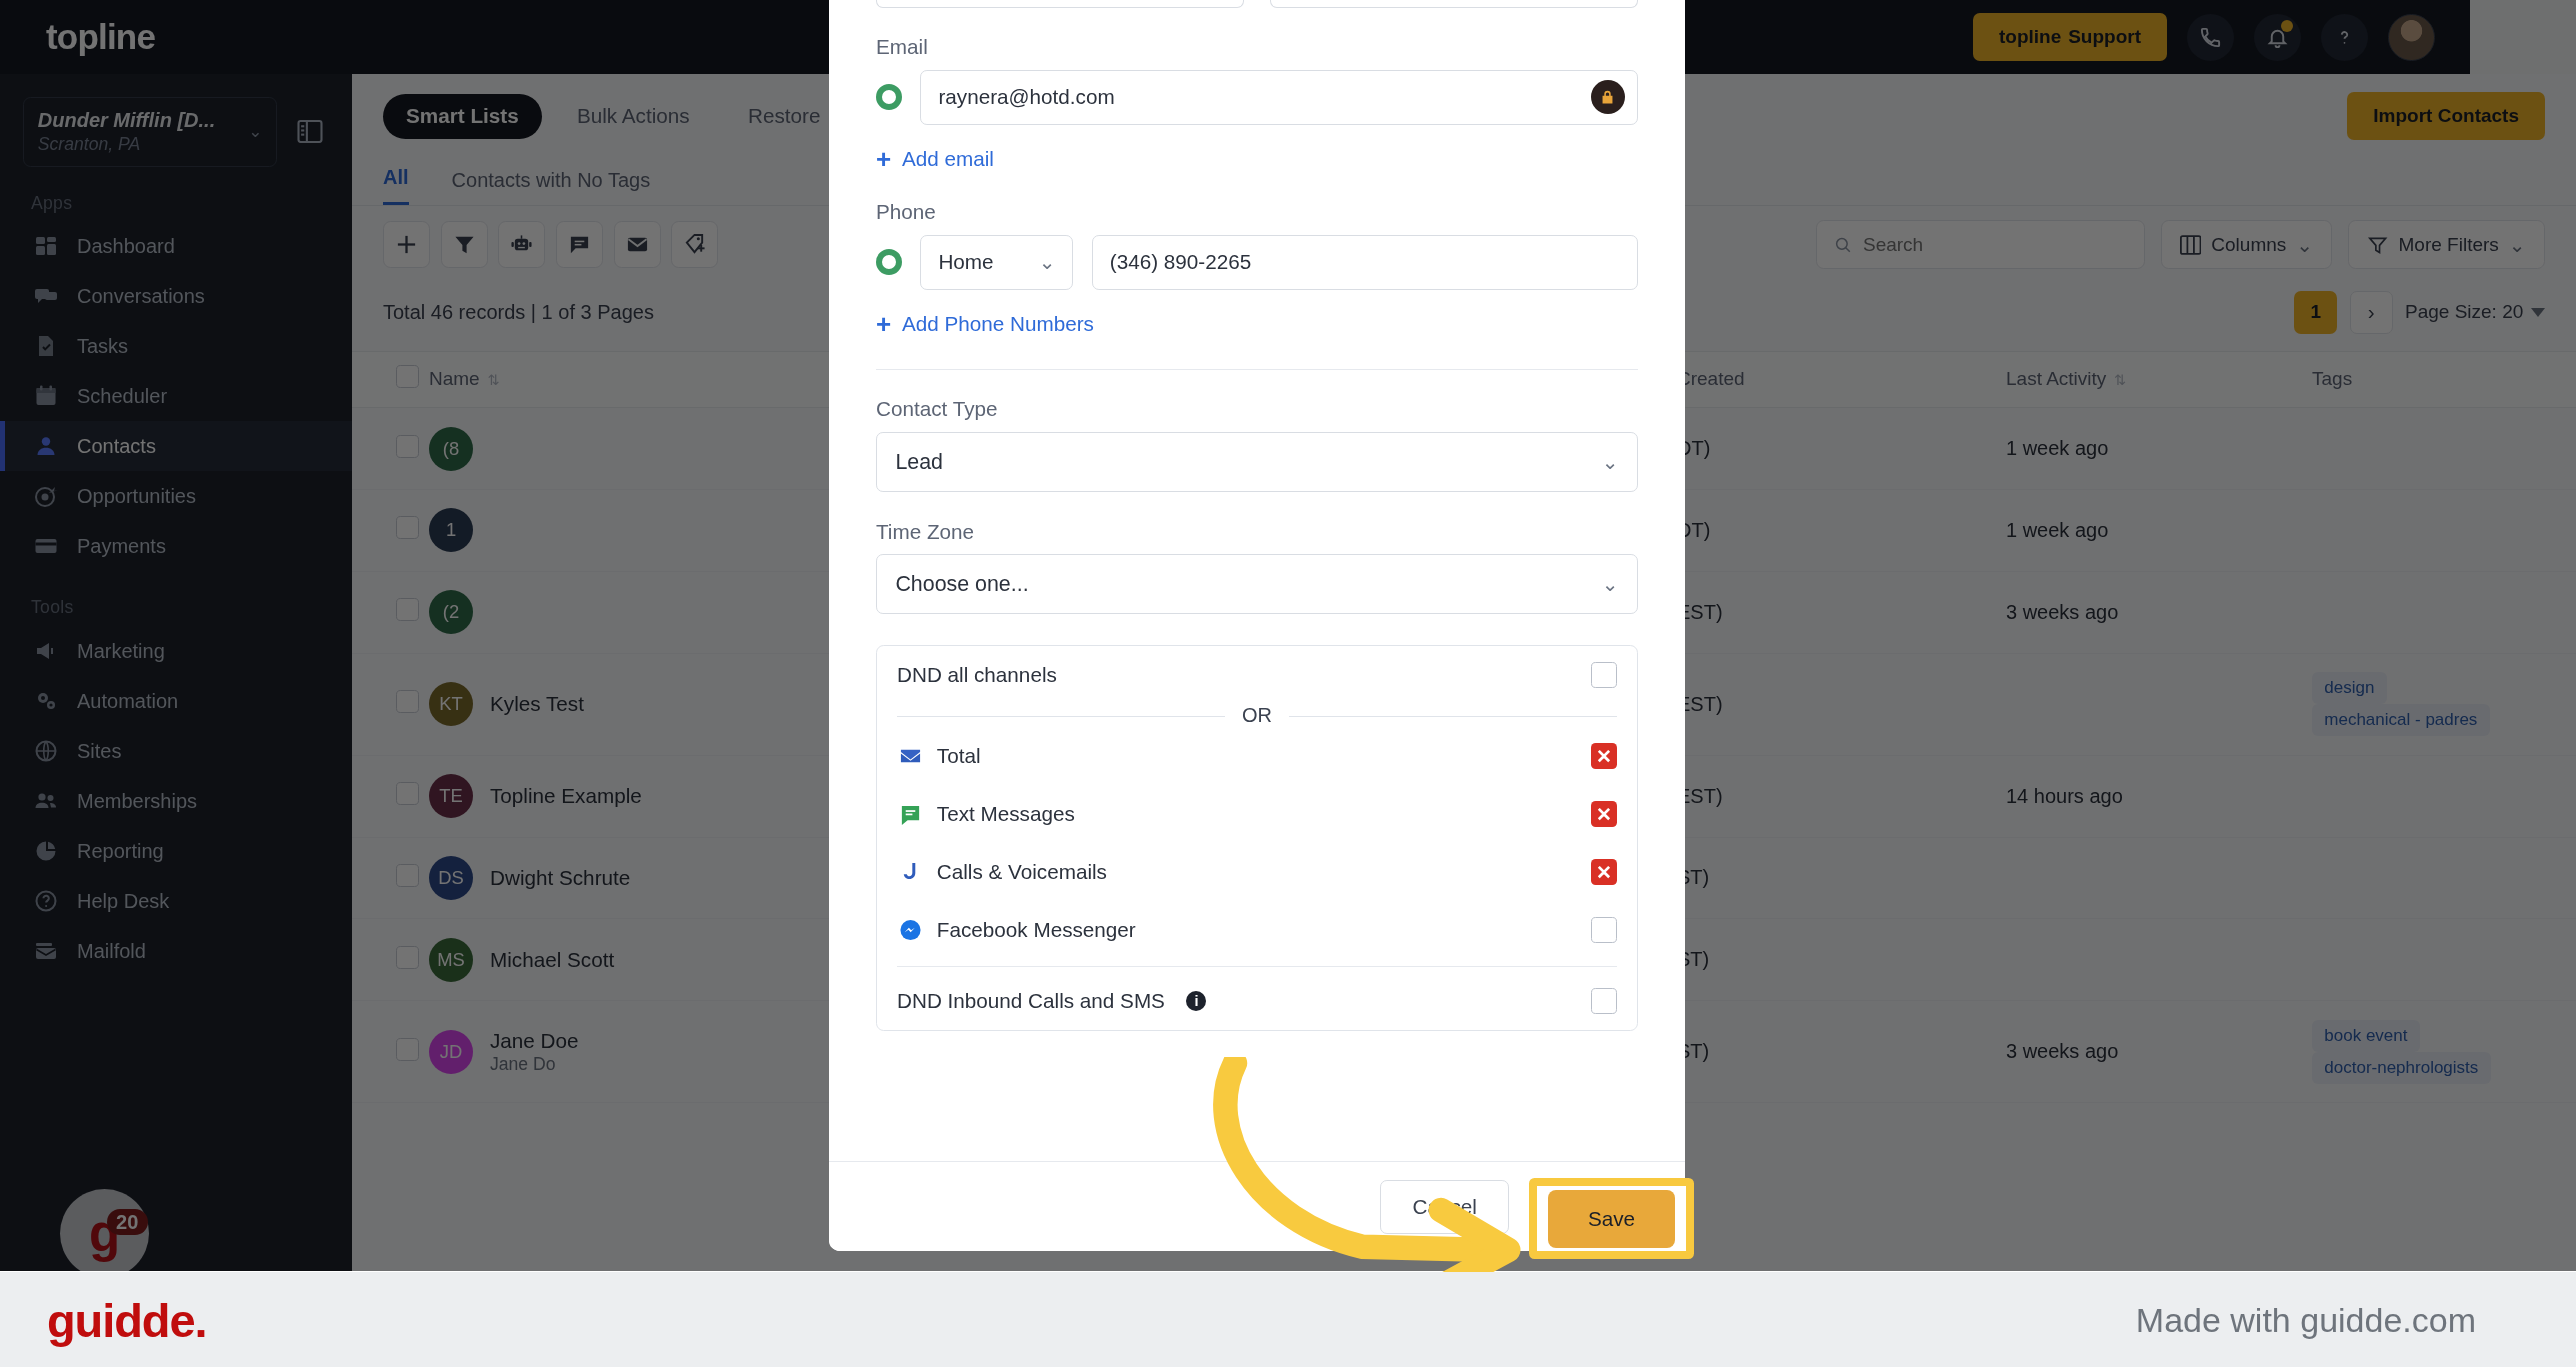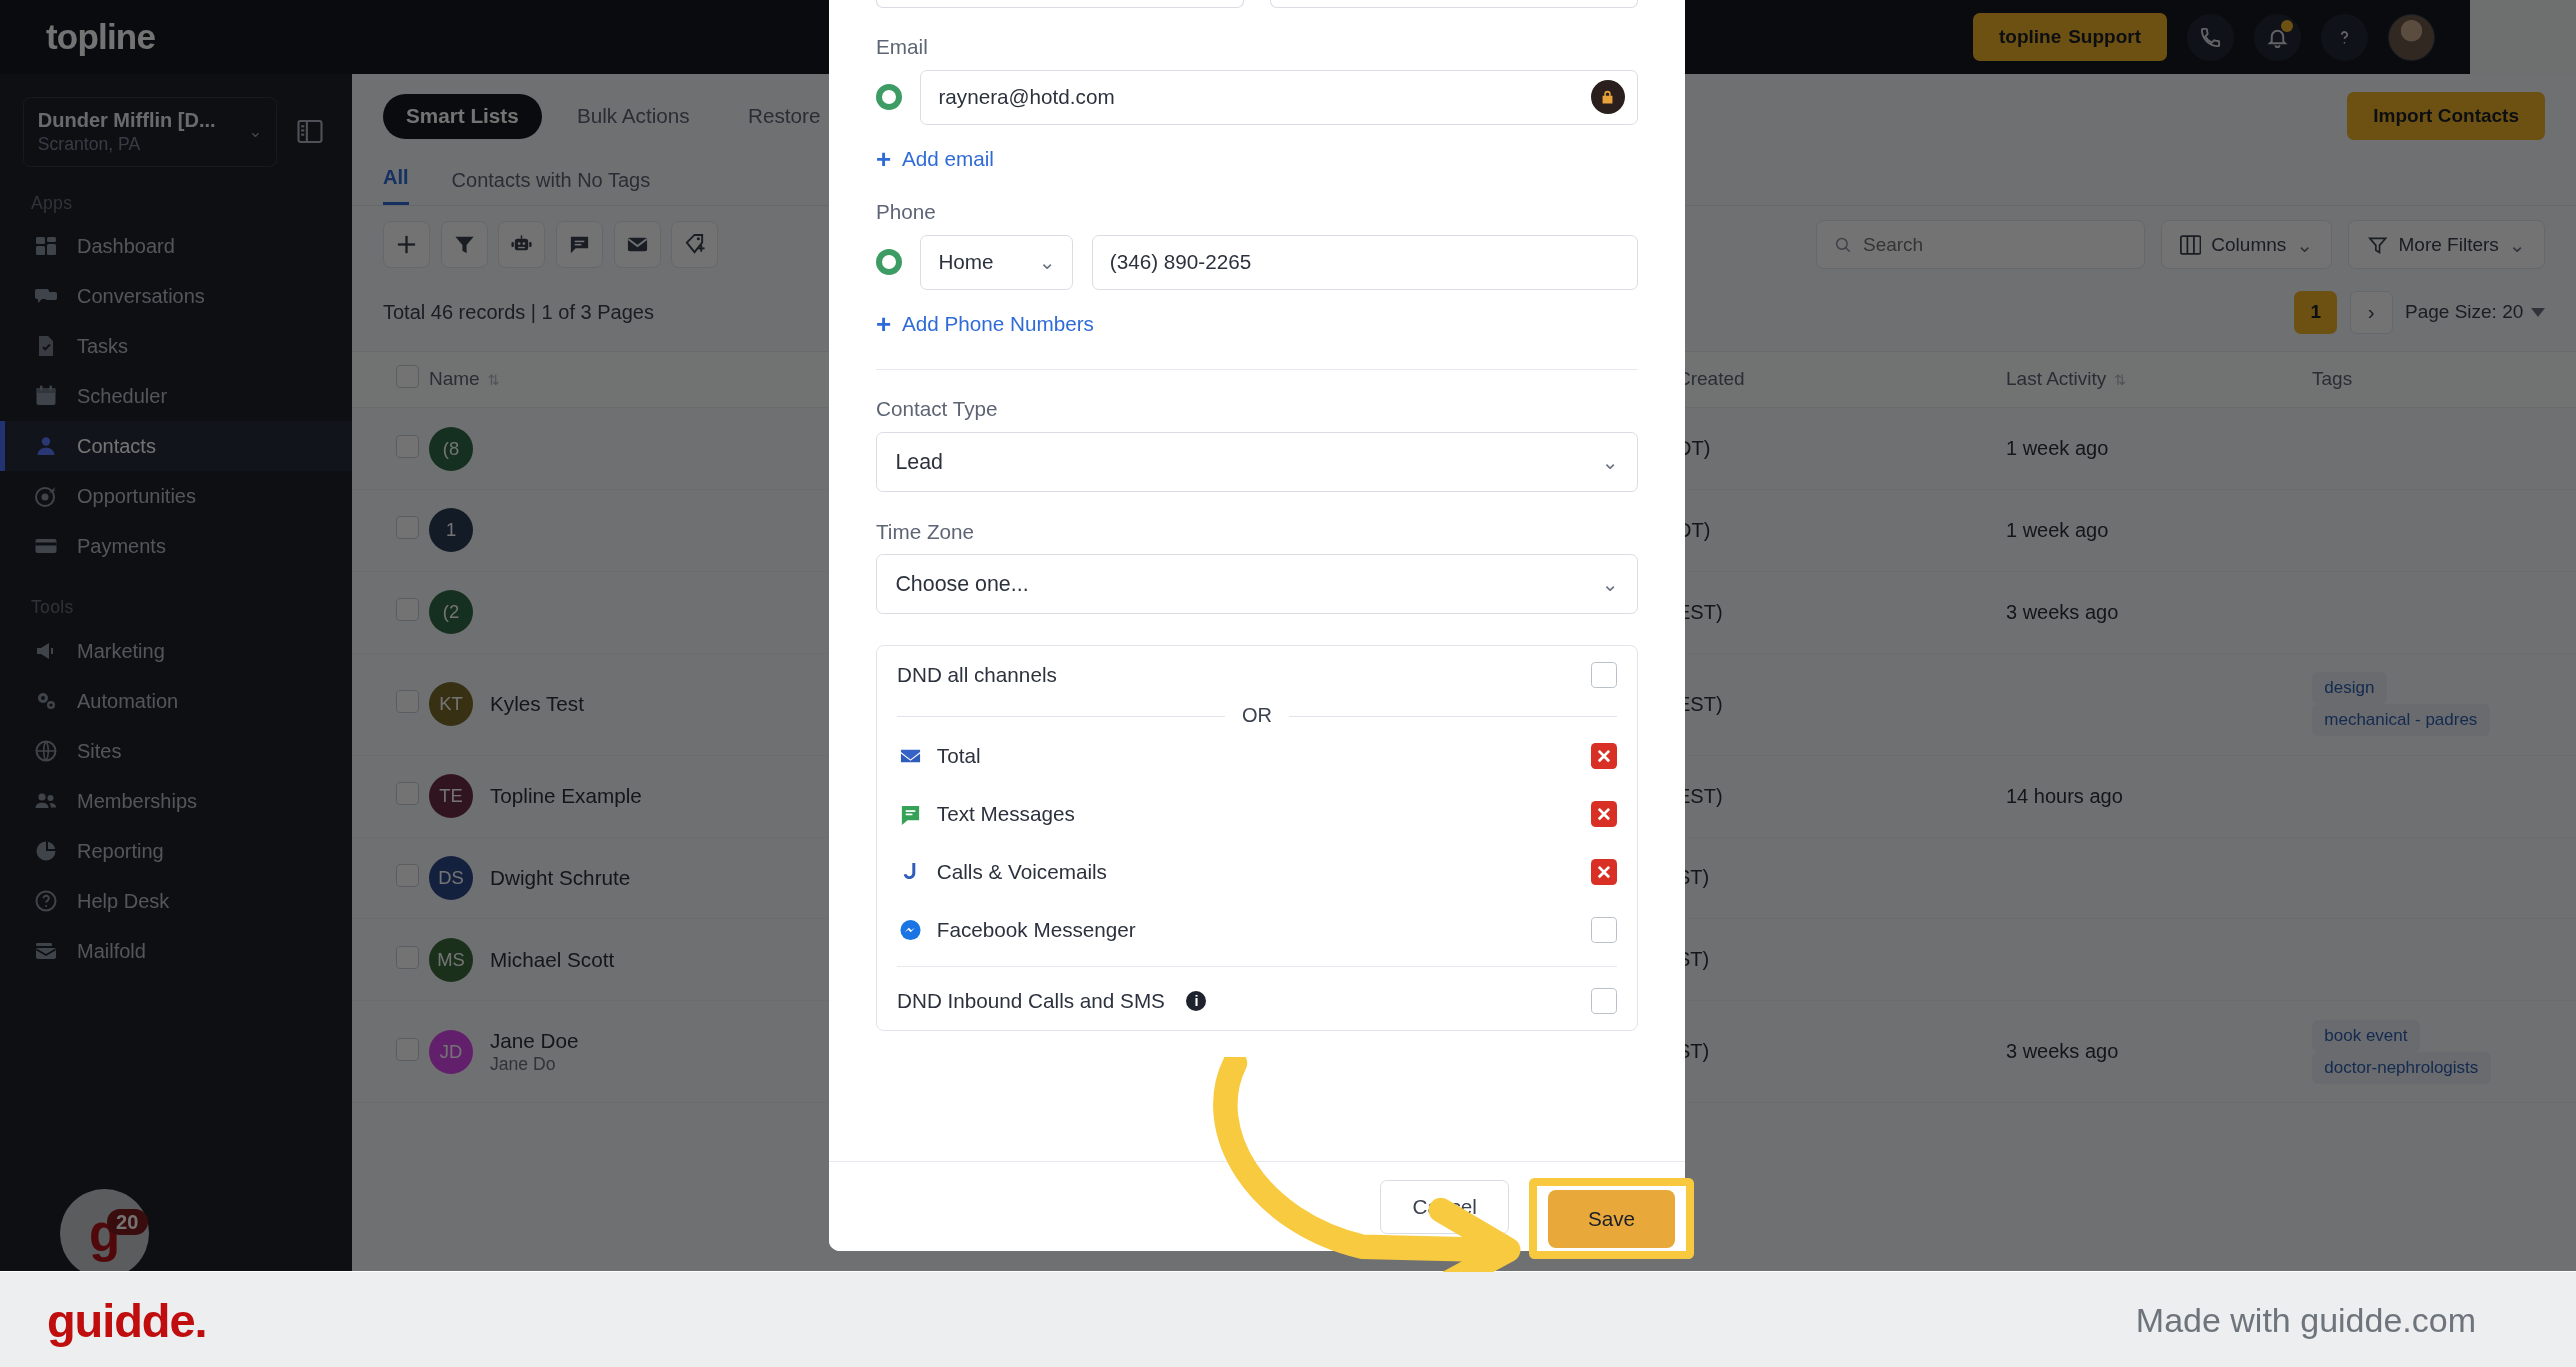--- a/index.html
+++ b/index.html
@@ -51,21 +51,21 @@
   
   .sidebar {
     position: absolute; left: 0; top: 74px; width: 352px; height: 1198px;
     background: #1d222c; padding-top: 23px;
   }
   .loc-row { display: flex; align-items: center; padding: 0 23px; }
   .loc-box {
     flex: 1; border: 0.8px solid #333b49; border-radius: 7.7px; padding: 10.7px 13.8px;
     display: flex; align-items: center; cursor: pointer;
   }
-  .loc-text { flex: 1; min-width: 0; }
+  .loc-text { flex: 1; min-width: 0; font-style: italic; }
   .loc-name { color: #e8eaee; font-size: 20px; font-weight: 600; white-space: nowrap; overflow: hidden; }
   .loc-sub { color: #7b8495; font-size: 17.6px; margin-top: 2.3px; }
   .chev { color: #8e97a6; font-size: 17px; margin-left: 6.1px; }
   .panel-toggle {
     width: 38px; height: 38px; margin-left: 13.8px; display: flex;
     align-items: center; justify-content: center; cursor: pointer;
   }
   .panel-toggle svg { width: 26px; height: 23px; stroke: #aeb6c4; fill: none; stroke-width: 2; }
 
   .nav-group-title {

